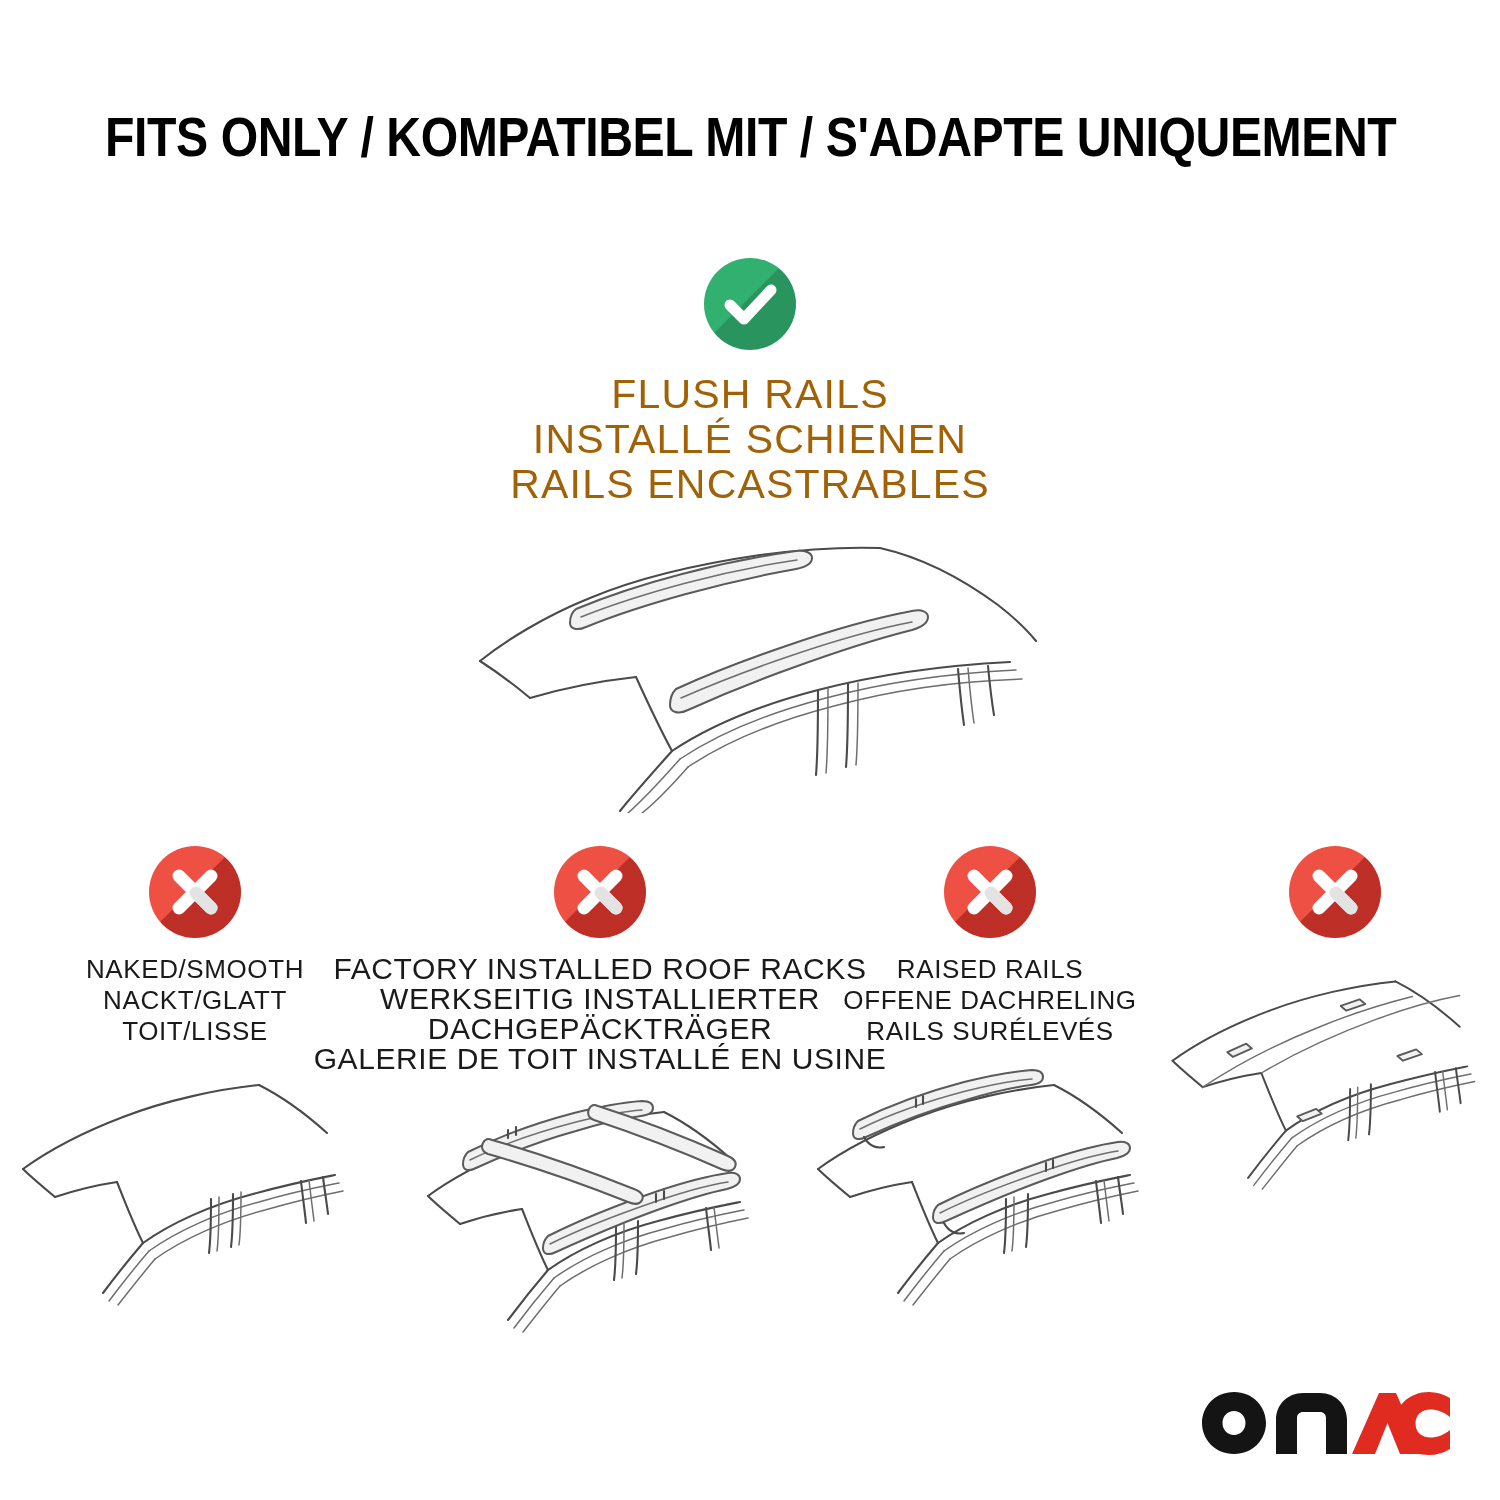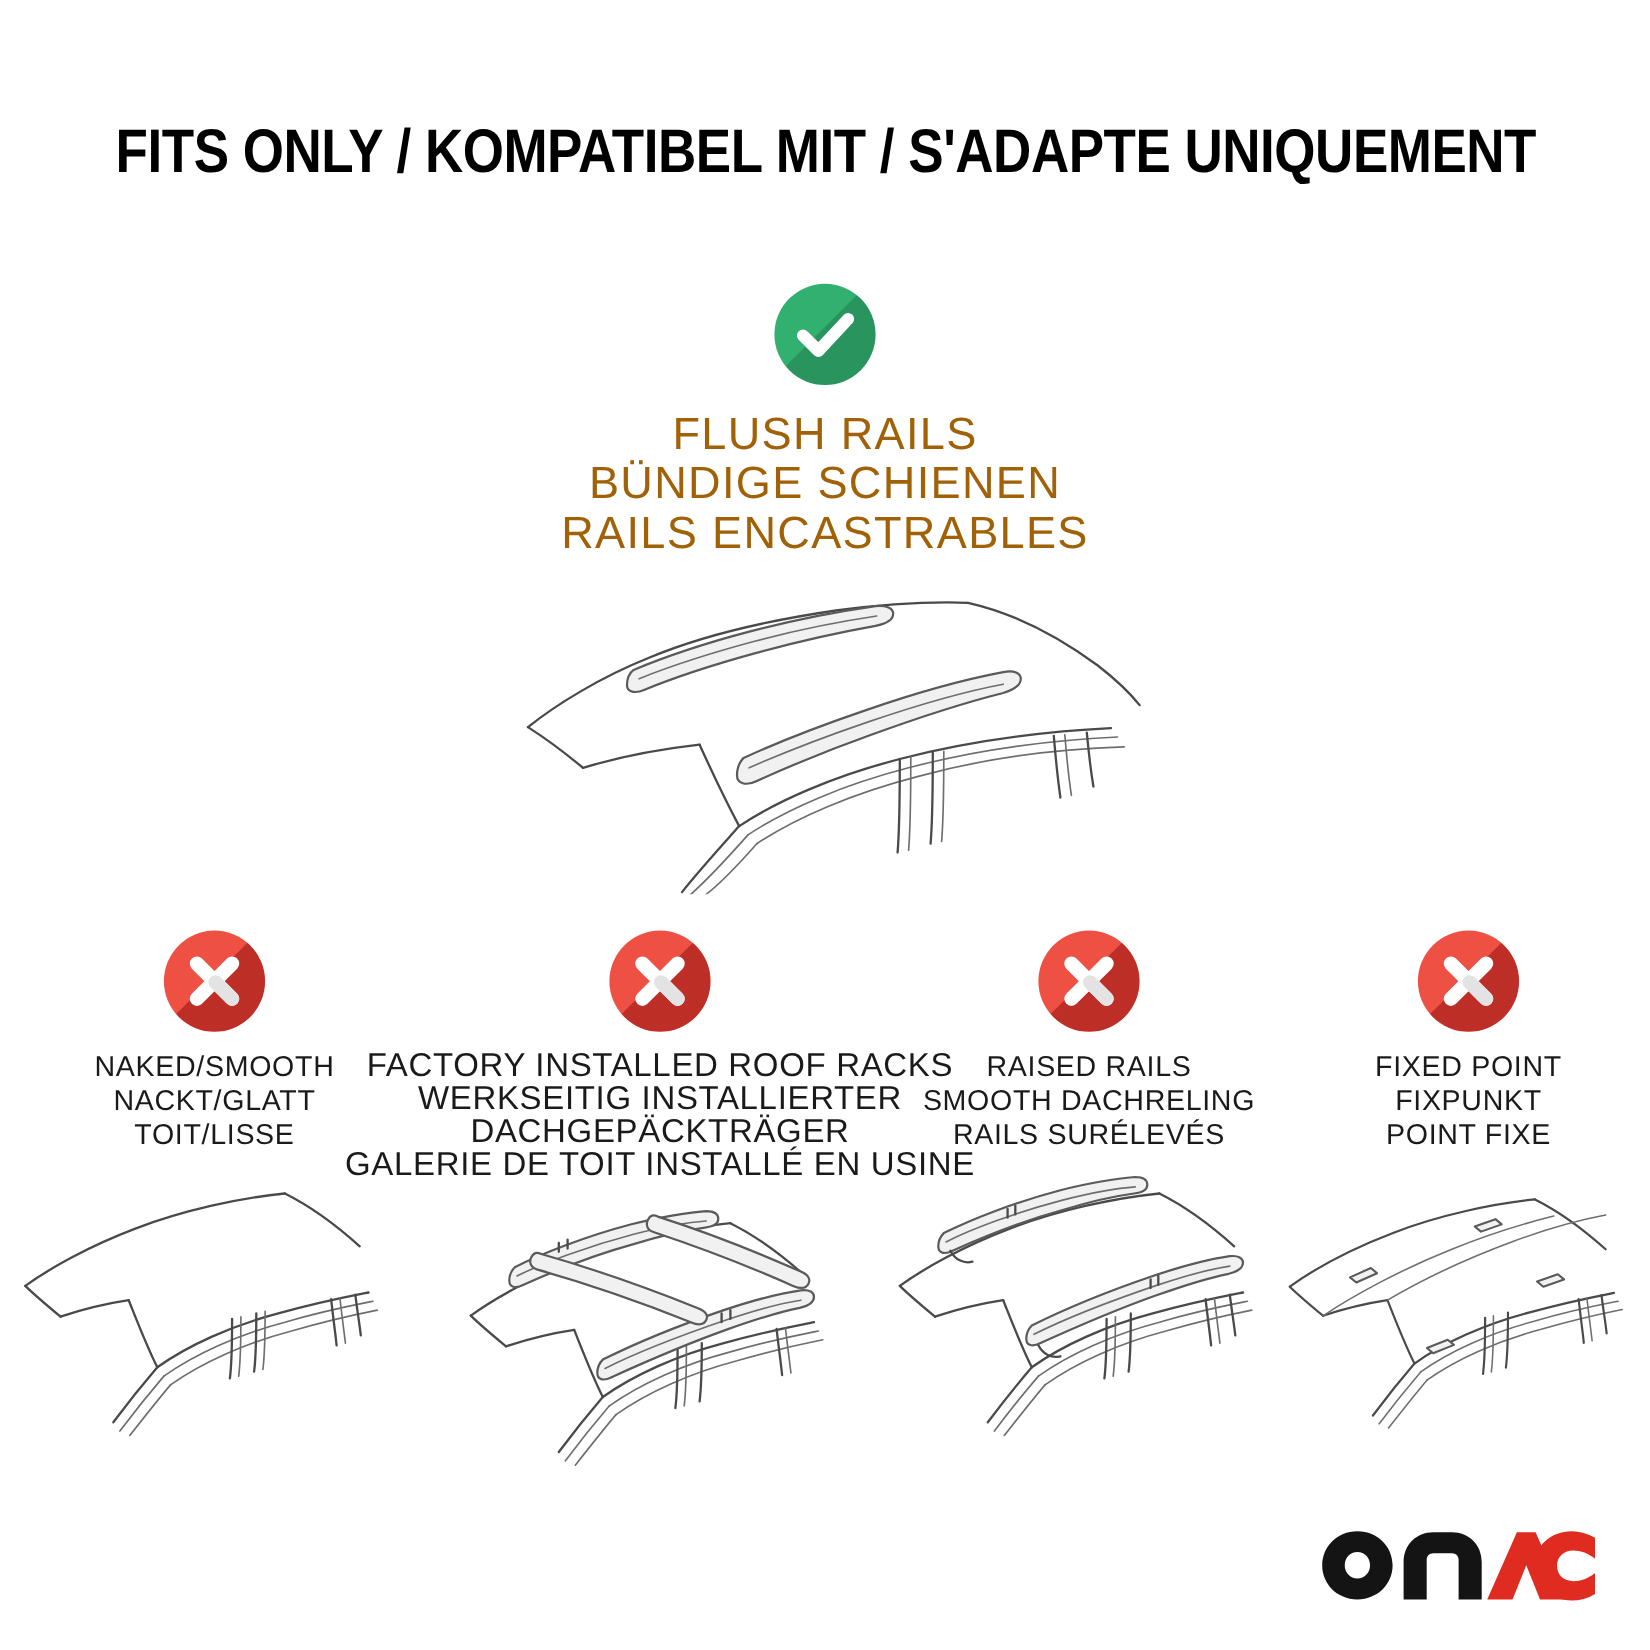--- a/index.html
+++ b/index.html
@@ -144,21 +144,21 @@
 
     <div class="badge ok">
       <div class="shade"></div>
       <svg viewBox="0 0 92 92">
         <path d="M26 47 L40 61 L67 32" fill="none" stroke="#ffffff" stroke-width="11" stroke-linecap="round" stroke-linejoin="round"></path>
       </svg>
     </div>
 
     <div id="hero-heading">
       <div>FLUSH RAILS</div>
-      <div>BÜNDIGE SCHIENEN</div>
+      <div>INSTALLÉ SCHIENEN</div>
       <div>RAILS ENCASTRABLES</div>
     </div>
 
     <svg id="hero-art" viewBox="0 0 600 300">
       <g>
         <path class="ln" d="M30 148 C55 128 95 103 140 85 C190 64 255 50 310 42 C355 36 400 34 430 35"></path>
         <path class="ln" d="M430 35 C470 44 510 64 548 92 C566 106 578 118 586 128"></path>
         <path class="ln" d="M30 148 C44 157 62 170 80 185"></path>
         <path class="ln" d="M80 185 C110 176 150 168 186 164"></path>
         <path class="ln" d="M186 164 C196 186 208 212 222 238"></path>
@@ -279,21 +279,21 @@
     <div class="col c3">
       <div class="badge no">
         <div class="shade"></div>
         <svg viewBox="0 0 92 92">
           <path d="M30 30 L62 62 M62 30 L30 62" fill="none" stroke="#ffffff" stroke-width="13" stroke-linecap="round"></path>
           <path d="M47 47 L62 62" fill="none" stroke="#e3e3e3" stroke-width="13" stroke-linecap="round"></path>
         </svg>
       </div>
       <div class="col-label">
         <div>RAISED RAILS</div>
-        <div>SMOOTH DACHRELING</div>
+        <div>OFFENE DACHRELING</div>
         <div>RAILS SURÉLEVÉS</div>
       </div>
       <svg class="col-art" viewBox="0 0 360 250">
         <path class="ln" d="M8 112 C30 96 66 76 108 60 C152 43 204 32 244 28"></path>
         <path class="ln" d="M244 28 C268 40 292 58 312 76"></path>
         <path class="ln" d="M8 112 C16 120 28 130 40 140"></path>
         <path class="ln" d="M40 140 C58 134 82 128 102 125"></path>
         <path class="ln" d="M102 125 C110 145 118 166 128 186"></path>
         <path class="ln" d="M128 186 C156 166 196 148 238 137 C278 126 310 120 320 118"></path>
         <path class="ln-thin" d="M134 194 C162 174 202 156 244 145 C282 134 314 128 324 126"></path>
@@ -322,25 +322,20 @@
       </svg>
     </div>
 
     <div class="col c4">
       <div class="badge no">
         <div class="shade"></div>
         <svg viewBox="0 0 92 92">
           <path d="M30 30 L62 62 M62 30 L30 62" fill="none" stroke="#ffffff" stroke-width="13" stroke-linecap="round"></path>
           <path d="M47 47 L62 62" fill="none" stroke="#e3e3e3" stroke-width="13" stroke-linecap="round"></path>
         </svg>
-      </div>
-      <div class="col-label">
-        <div>FIXED POINT</div>
-        <div>FIXPUNKT</div>
-        <div>POINT FIXE</div>
       </div>
       <svg class="col-art" viewBox="0 0 360 250">
         <path class="ln" d="M8 112 C30 96 66 76 108 60 C152 43 204 32 244 28"></path>
         <path class="ln" d="M244 28 C268 40 292 58 312 76"></path>
         <path class="ln" d="M8 112 C16 120 28 130 40 140"></path>
         <path class="ln" d="M40 140 C58 134 82 128 102 125"></path>
         <path class="ln" d="M102 125 C110 145 118 166 128 186"></path>
         <path class="ln" d="M128 186 C156 166 196 148 238 137 C278 126 310 120 320 118"></path>
         <path class="ln-thin" d="M134 194 C162 174 202 156 244 145 C282 134 314 128 324 126"></path>
         <path class="ln-thin" d="M140 202 C168 182 208 164 250 153 C288 142 318 136 328 134"></path>

